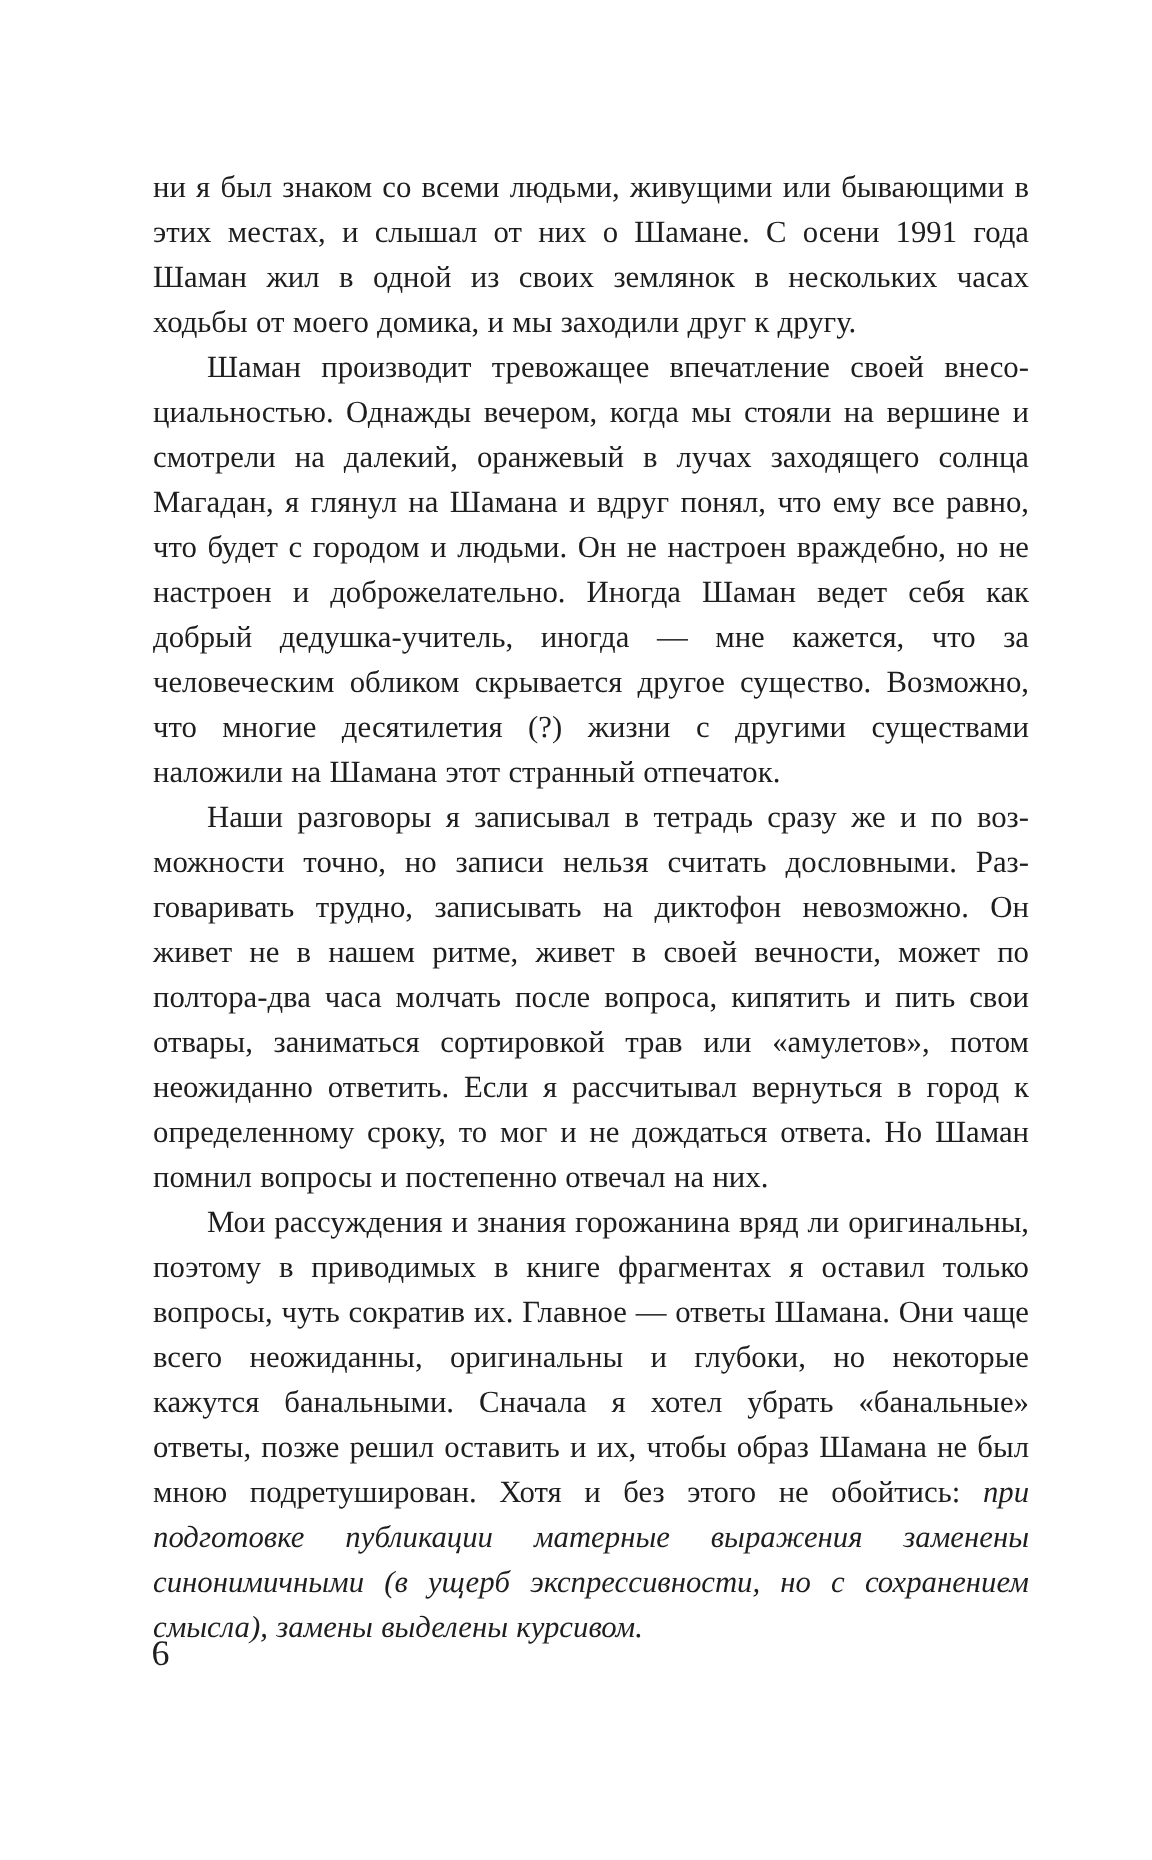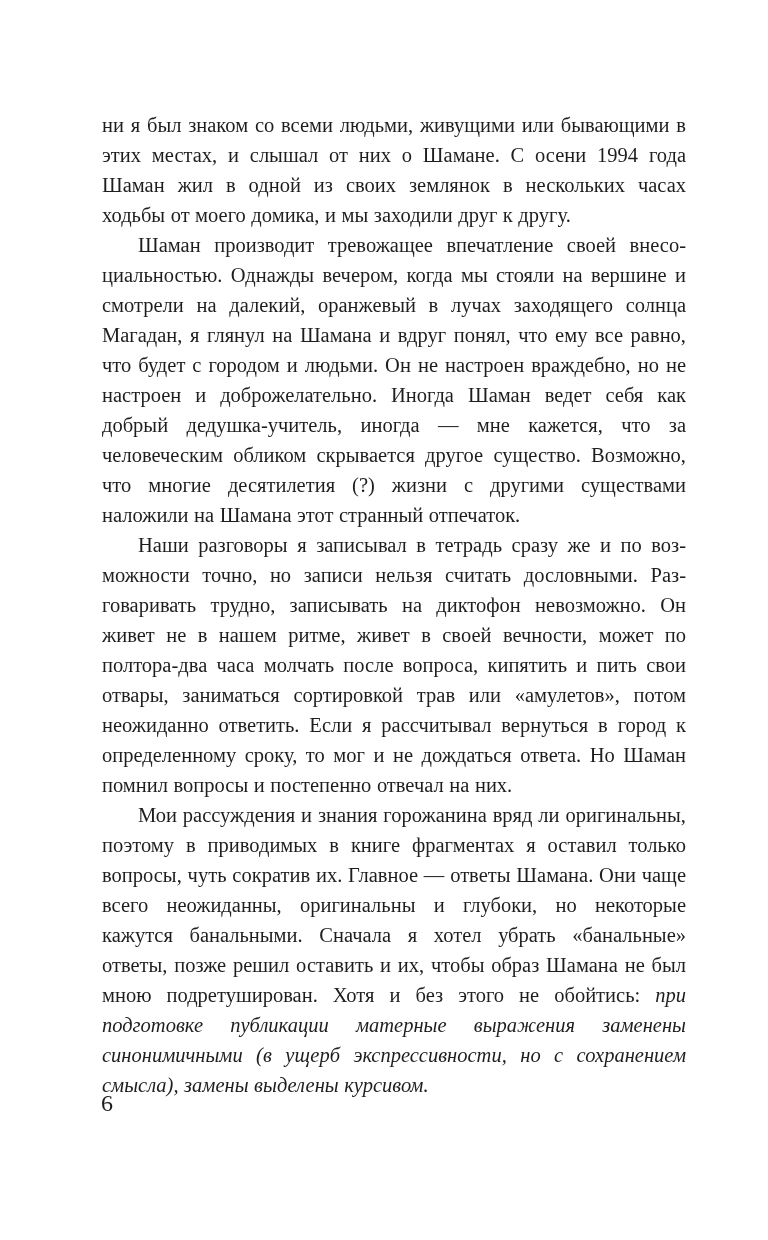--- a/index.html
+++ b/index.html
@@ -50,21 +50,21 @@
     line-height: 1.1;
     color: #1e1e1e;
   }
 </style>
 </head>
 <body>
 
 <div class="book-page">
 
   <div class="text-block">
-    <p>ни я был знаком со всеми людьми, живущими или бывающи­ми в этих местах, и слышал от них о Шамане. С осени 1994 года Шаман жил в одной из своих землянок в нескольких часах ходьбы от моего домика, и мы заходили друг к другу.</p>
+    <p>ни я был знаком со всеми людьми, живущими или бывающи­ми в этих местах, и слышал от них о Шамане. С осени 1991 года Шаман жил в одной из своих землянок в нескольких часах ходьбы от моего домика, и мы заходили друг к другу.</p>
     <p class="indent">Шаман производит тревожащее впечатление своей внесо­циальностью. Однажды вечером, когда мы стояли на вершине и смотрели на далекий, оранжевый в лучах заходящего солнца Магадан, я глянул на Шамана и вдруг понял, что ему все рав­но, что будет с городом и людьми. Он не настроен враждебно, но не настроен и доброжела­тельно. Иногда Шаман ведет себя как добрый дедушка-учитель, иногда — мне кажется, что за человеческим обликом скрывается другое существо. Возмож­но, что многие десятилетия (?) жизни с другими существами наложили на Шамана этот странный отпечаток.</p>
     <p class="indent">Наши разговоры я записывал в тетрадь сразу же и по воз­можности точно, но записи нельзя считать дословными. Раз­говаривать трудно, записывать на диктофон невозможно. Он живет не в нашем ритме, живет в своей вечности, может по полтора-два часа молчать после вопроса, кипятить и пить свои отвары, заниматься сортировкой трав или «амулетов», потом неожи­данно ответить. Если я рассчитывал вернуться в город к опреде­ленному сроку, то мог и не дождаться ответа. Но Ша­ман помнил вопросы и постепенно отвечал на них.</p>
     <p class="indent"><span>Мои рассуждения и знания горожанина вряд ли ориги­нальны, поэтому в приводимых в книге фрагментах я оставил только вопросы, чуть сократив их. Главное — ответы Шамана. Они чаще всего неожиданны, оригинальны и глубоки, но некоторые кажутся банальными. Сначала я хотел убрать «ба­нальные» ответы, позже решил оставить и их, чтобы образ Шамана не был мною подретуширован. Хотя и без этого не обойтись: </span><em>при подготовке публикации матерные выражения заменены синонимич­ными (в ущерб экспрессив­ности, но с сохра­нением смысла), замены выделены курсивом.</em></p>
   </div>
 
   <div class="page-number">6</div>
 
 </div>
 
 </body></html>

